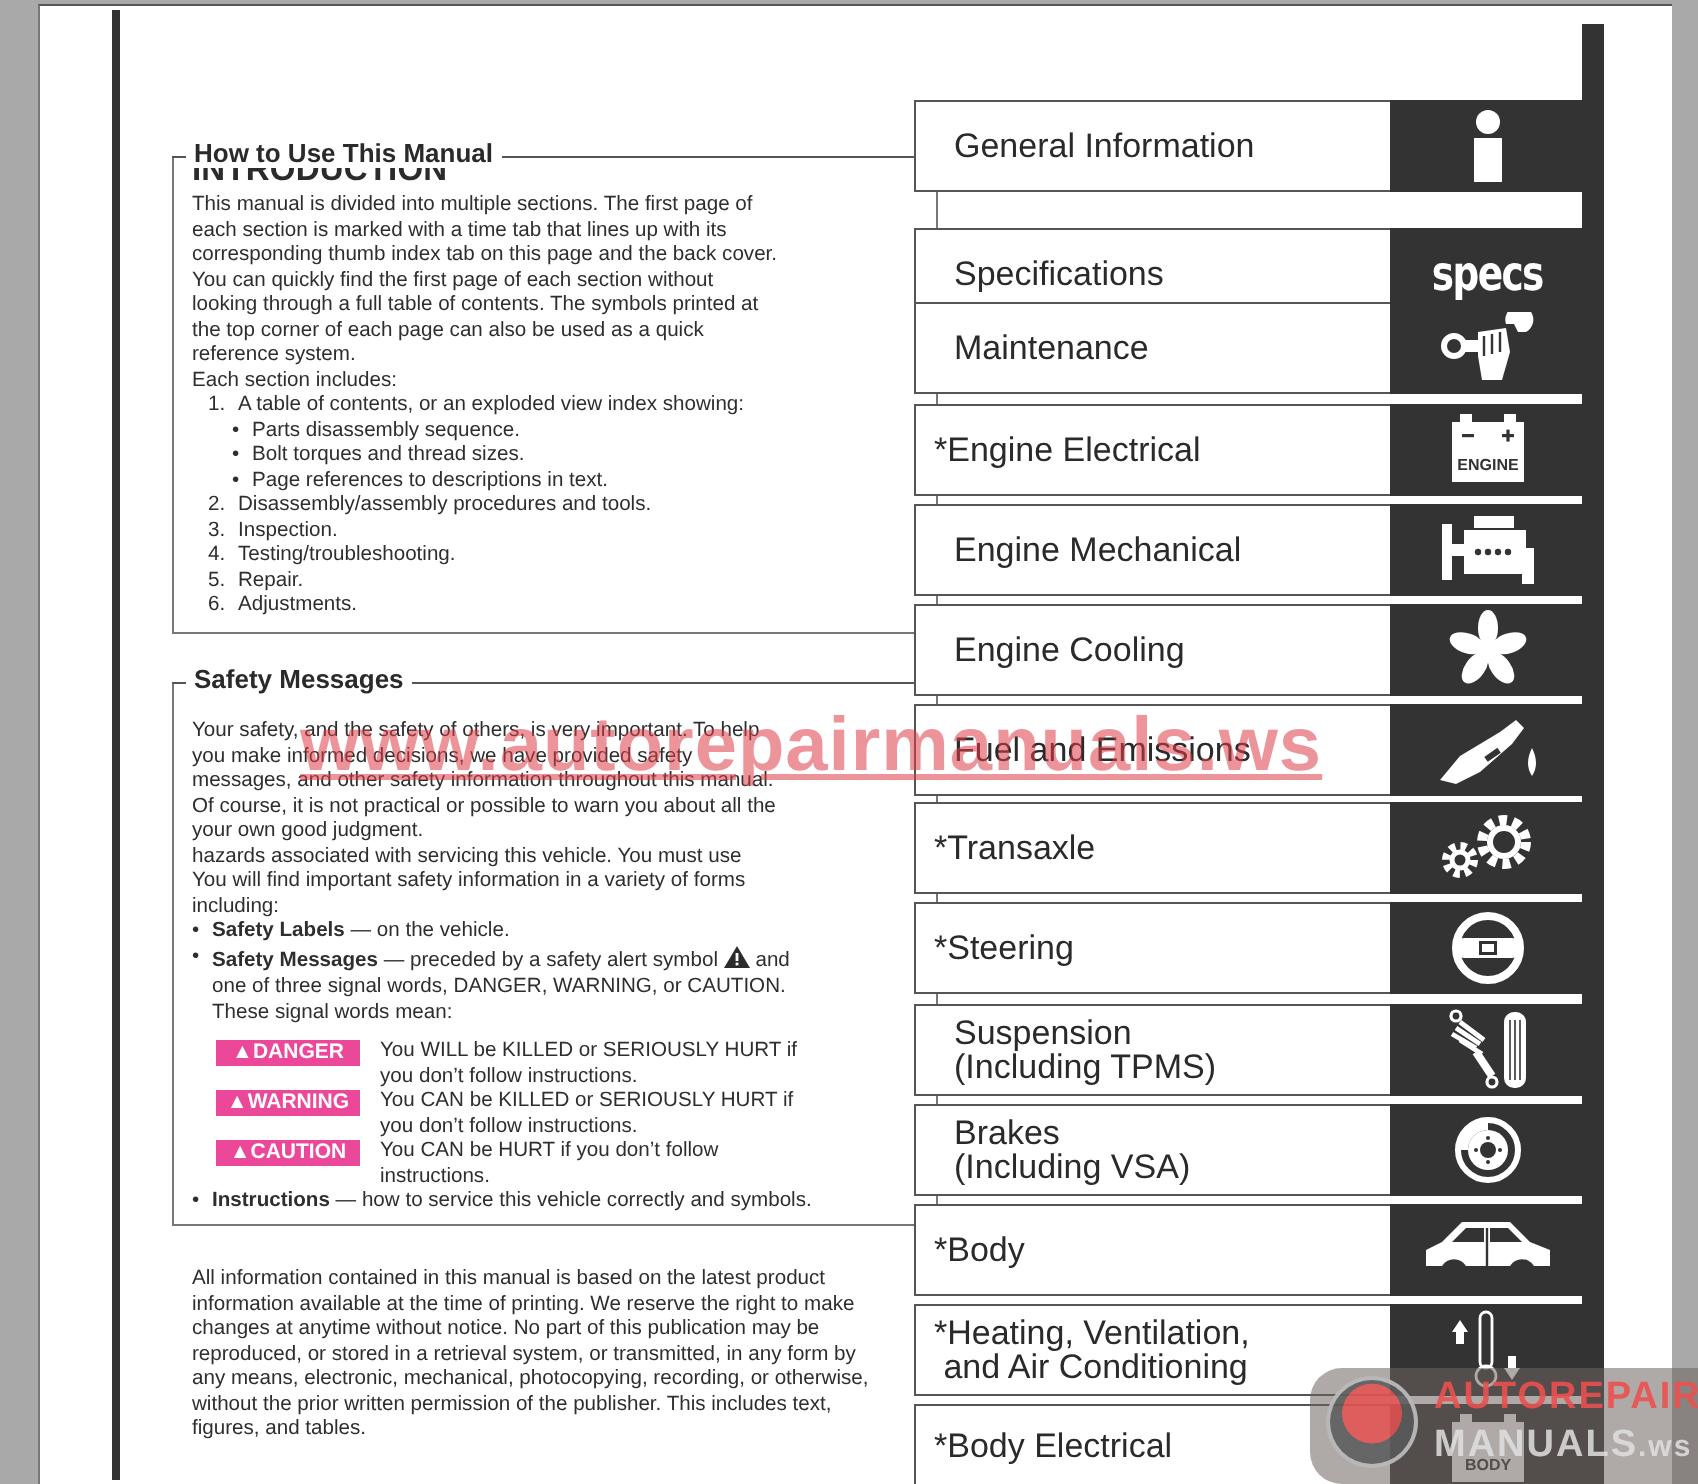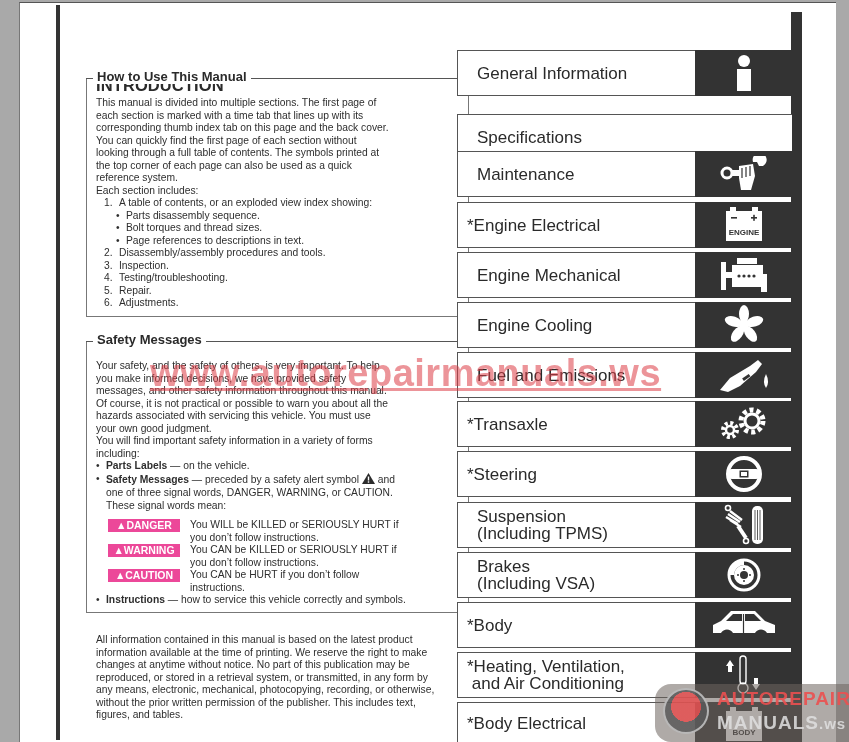--- a/index.html
+++ b/index.html
@@ -161,27 +161,27 @@
 </div>
 
 <div class="box box2">
   <div class="box-top"></div>
   <div class="box-head">Safety Messages</div>
   <div class="box-body">
     <div>Your safety, and the safety of others, is very important. To help</div>
     <div>you make informed decisions, we have provided safety</div>
     <div>messages, and other safety information throughout this manual.</div>
     <div>Of course, it is not practical or possible to warn you about all the</div>
+    <div>your own good judgment.</div>
     <div>hazards associated with servicing this vehicle. You must use</div>
-    <div>your own good judgment.</div>
     <div>You will find important safety information in a variety of forms</div>
     <div>including:</div>
     <div class="bul">
       <span class="b">•</span>
-      <span><b class="k">Parts Labels</b><span> — on the vehicle.</span></span>
+      <span><b class="k">Safety Labels</b><span> — on the vehicle.</span></span>
     </div>
     <div class="bul">
       <span class="b">•</span>
       <span><b class="k">Safety Messages</b><span> — preceded by a safety alert symbol</span>
         <span style="display:inline-block;vertical-align:-1px;"><svg width="13" height="11" viewBox="0 0 13 11">
               <polygon points="6.5,0 13,11 0,11" fill="#2b2b2b"></polygon>
               <rect x="5.8" y="3.5" width="1.4" height="4" fill="#fff"></rect>
               <rect x="5.8" y="8.3" width="1.4" height="1.4" fill="#fff"></rect>
             </svg></span><span> and</span>
       </span>
@@ -226,20 +226,23 @@
   <div class="tab-icon">
     <svg width="20" height="38" viewBox="0 0 20 38">
         <circle cx="10" cy="7" r="6" fill="#fff"></circle>
         <rect x="3" y="15" width="14" height="22" fill="#fff"></rect>
       </svg>
   </div>
 </div>
 
 <div class="tab" style="top:114px">
   <div class="tab-label">Specifications</div>
+  <div class="tab-icon">
+    <span class="specs-txt">specs</span>
+  </div>
 </div>
 
 <div class="tab" style="top:151px">
   <div class="tab-label">Maintenance</div>
   <div class="tab-icon">
     <svg width="50" height="36" viewBox="0 0 50 36">
       <circle cx="8" cy="17" r="5" fill="none" stroke="#fff" stroke-width="3"></circle>
       <rect x="12" y="14" width="12" height="6" fill="#fff"></rect>
       <path d="M20 10 L34 8 L36 20 L32 34 L22 34 L20 22 Z" fill="#fff"></path>
       <path d="M34 6 A7 7 0 1 1 44 10 L40 10 L38 6 Z" fill="#fff"></path>

